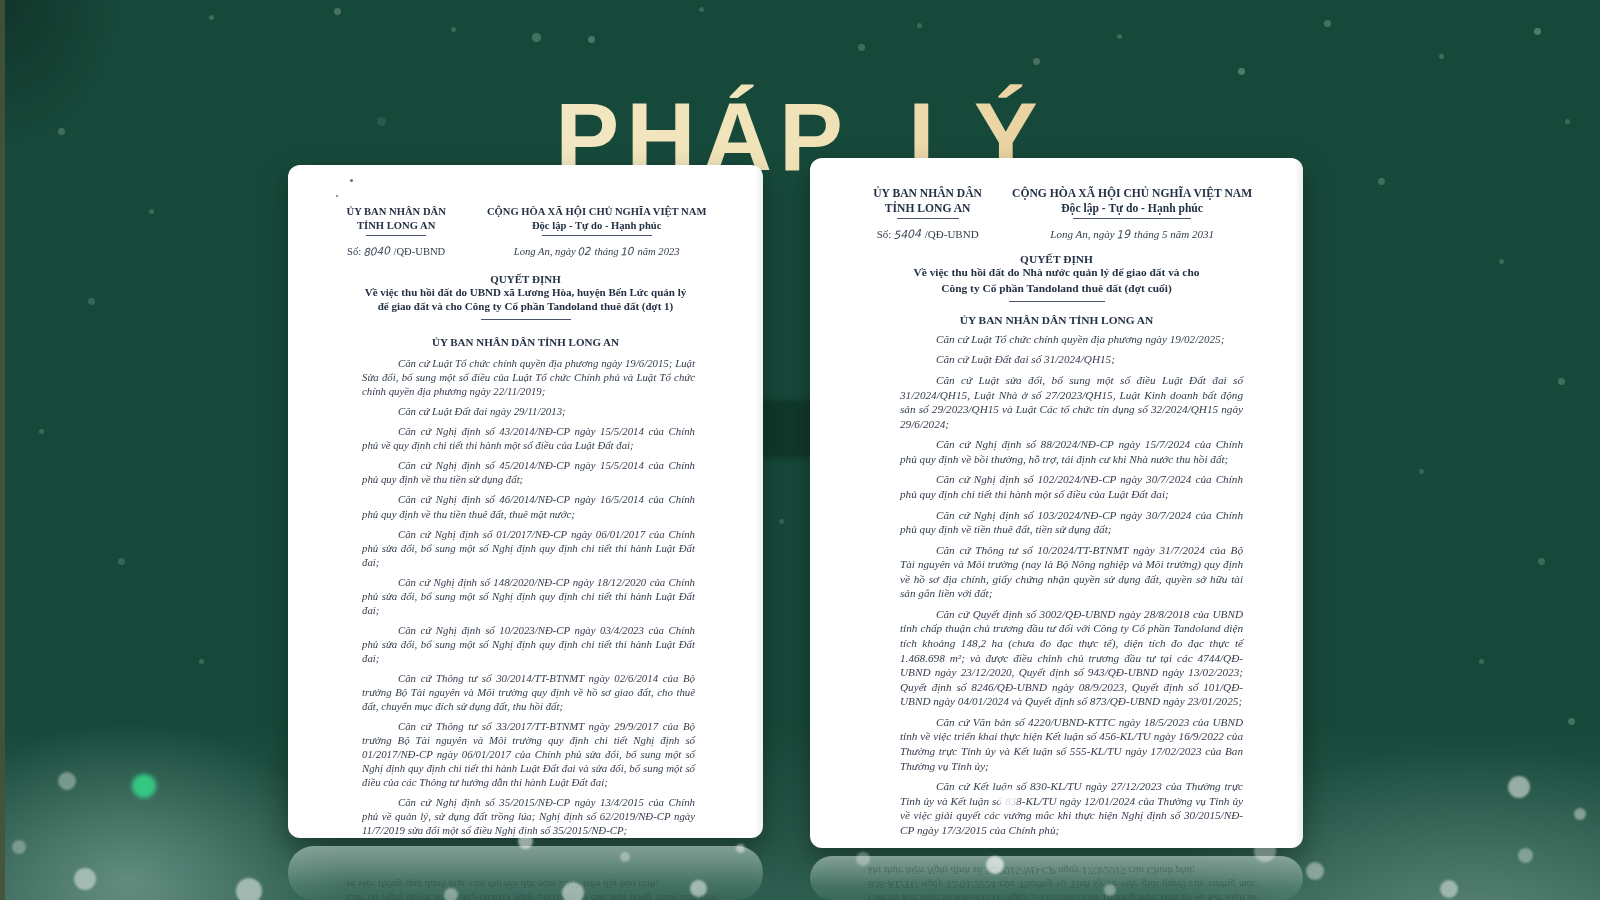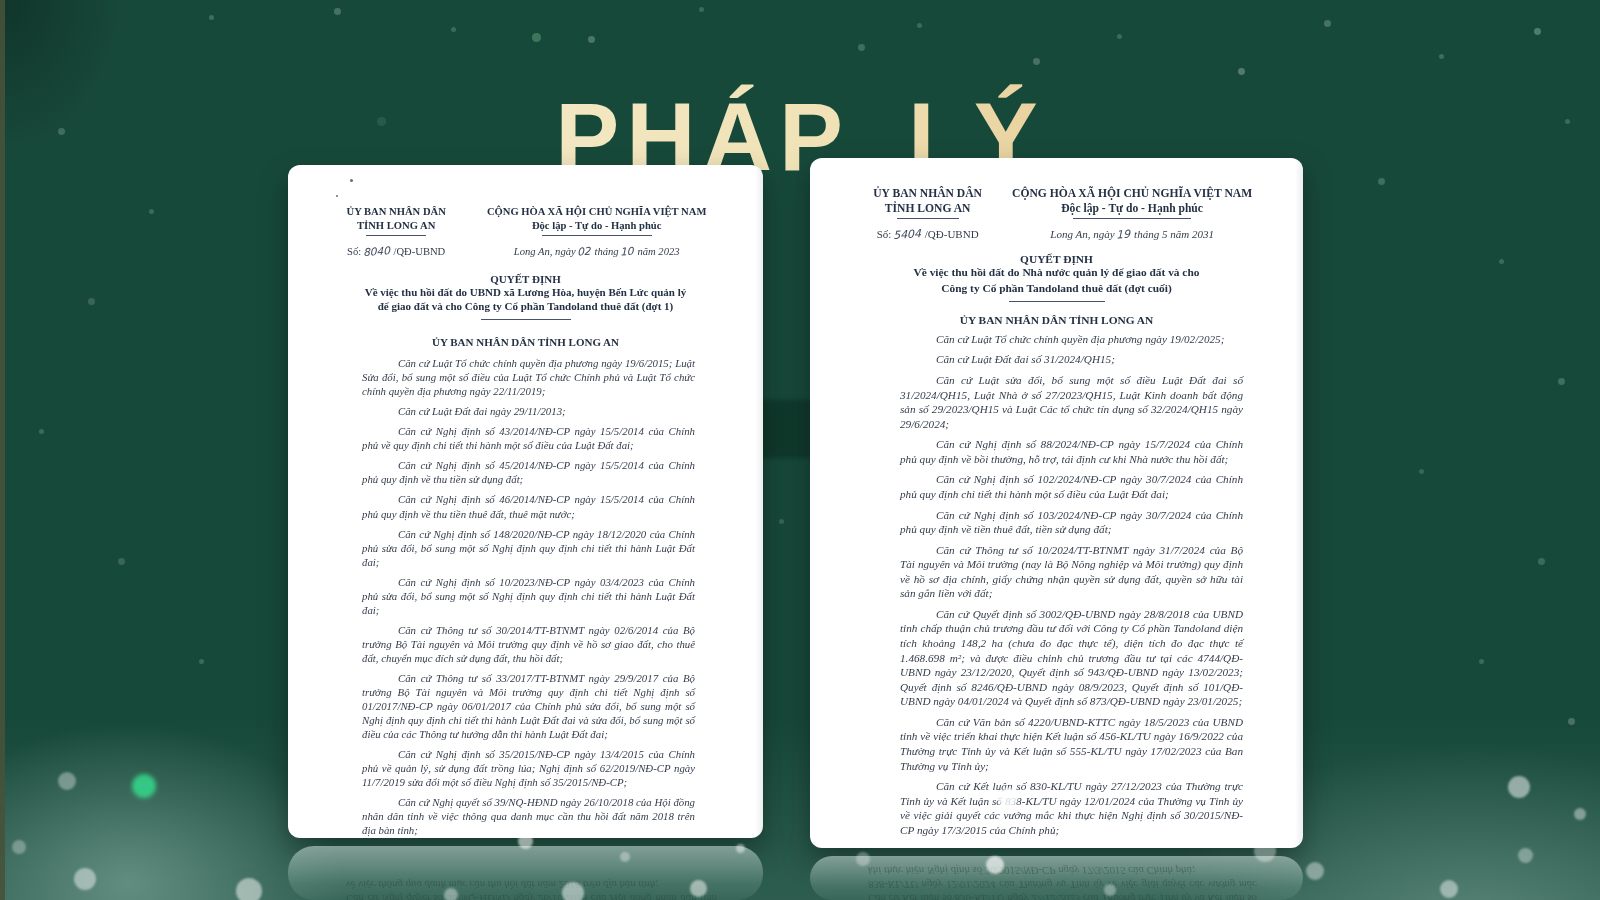--- a/index.html
+++ b/index.html
@@ -146,21 +146,22 @@
     <div class="d-sub">Về việc thu hồi đất do UBND xã Lương Hòa, huyện Bến Lức quản lý</div>
     <div class="d-sub">để giao đất và cho Công ty Cổ phần Tandoland thuê đất (đợt 1)</div>
     <div class="rule" style="width:90px;margin-top:5px;"></div>
   </div>
   <div class="body-heading">ỦY BAN NHÂN DÂN TỈNH LONG AN</div>
   <div class="doc-body">
     <p>Căn cứ Luật Tổ chức chính quyền địa phương ngày 19/6/2015; Luật Sửa đổi, bổ sung một số điều của Luật Tổ chức Chính phủ và Luật Tổ chức chính quyền địa phương ngày 22/11/2019;</p>
     <p>Căn cứ Luật Đất đai ngày 29/11/2013;</p>
     <p>Căn cứ Nghị định số 43/2014/NĐ-CP ngày 15/5/2014 của Chính phủ về quy định chi tiết thi hành một số điều của Luật Đất đai;</p>
     <p>Căn cứ Nghị định số 45/2014/NĐ-CP ngày 15/5/2014 của Chính phủ quy định về thu tiền sử dụng đất;</p>
-    <p>Căn cứ Nghị định số 46/2014/NĐ-CP ngày 15/5/2014 của Chính phủ quy định về thu tiền thuê đất, thuê mặt nước;</p>
+    <p>Căn cứ Nghị định số 46/2014/NĐ-CP ngày 16/5/2014 của Chính phủ quy định về thu tiền thuê đất, thuê mặt nước;</p>
+    <p>Căn cứ Nghị định số 01/2017/NĐ-CP ngày 06/01/2017 của Chính phủ sửa đổi, bổ sung một số Nghị định quy định chi tiết thi hành Luật Đất đai;</p>
     <p>Căn cứ Nghị định số 148/2020/NĐ-CP ngày 18/12/2020 của Chính phủ sửa đổi, bổ sung một số Nghị định quy định chi tiết thi hành Luật Đất đai;</p>
     <p>Căn cứ Nghị định số 10/2023/NĐ-CP ngày 03/4/2023 của Chính phủ sửa đổi, bổ sung một số Nghị định quy định chi tiết thi hành Luật Đất đai;</p>
     <p>Căn cứ Thông tư số 30/2014/TT-BTNMT ngày 02/6/2014 của Bộ trưởng Bộ Tài nguyên và Môi trường quy định về hồ sơ giao đất, cho thuê đất, chuyển mục đích sử dụng đất, thu hồi đất;</p>
     <p>Căn cứ Thông tư số 33/2017/TT-BTNMT ngày 29/9/2017 của Bộ trưởng Bộ Tài nguyên và Môi trường quy định chi tiết Nghị định số 01/2017/NĐ-CP ngày 06/01/2017 của Chính phủ sửa đổi, bổ sung một số Nghị định quy định chi tiết thi hành Luật Đất đai và sửa đổi, bổ sung một số điều của các Thông tư hướng dẫn thi hành Luật Đất đai;</p>
     <p>Căn cứ Nghị định số 35/2015/NĐ-CP ngày 13/4/2015 của Chính phủ về quản lý, sử dụng đất trồng lúa; Nghị định số 62/2019/NĐ-CP ngày 11/7/2019 sửa đổi một số điều Nghị định số 35/2015/NĐ-CP;</p>
     <p>Căn cứ Nghị quyết số 39/NQ-HĐND ngày 26/10/2018 của Hội đồng nhân dân tỉnh về việc thông qua danh mục cần thu hồi đất năm 2018 trên địa bàn tỉnh;</p>
   </div>
 </div>
 
 <div class="doc" id="doc2">

